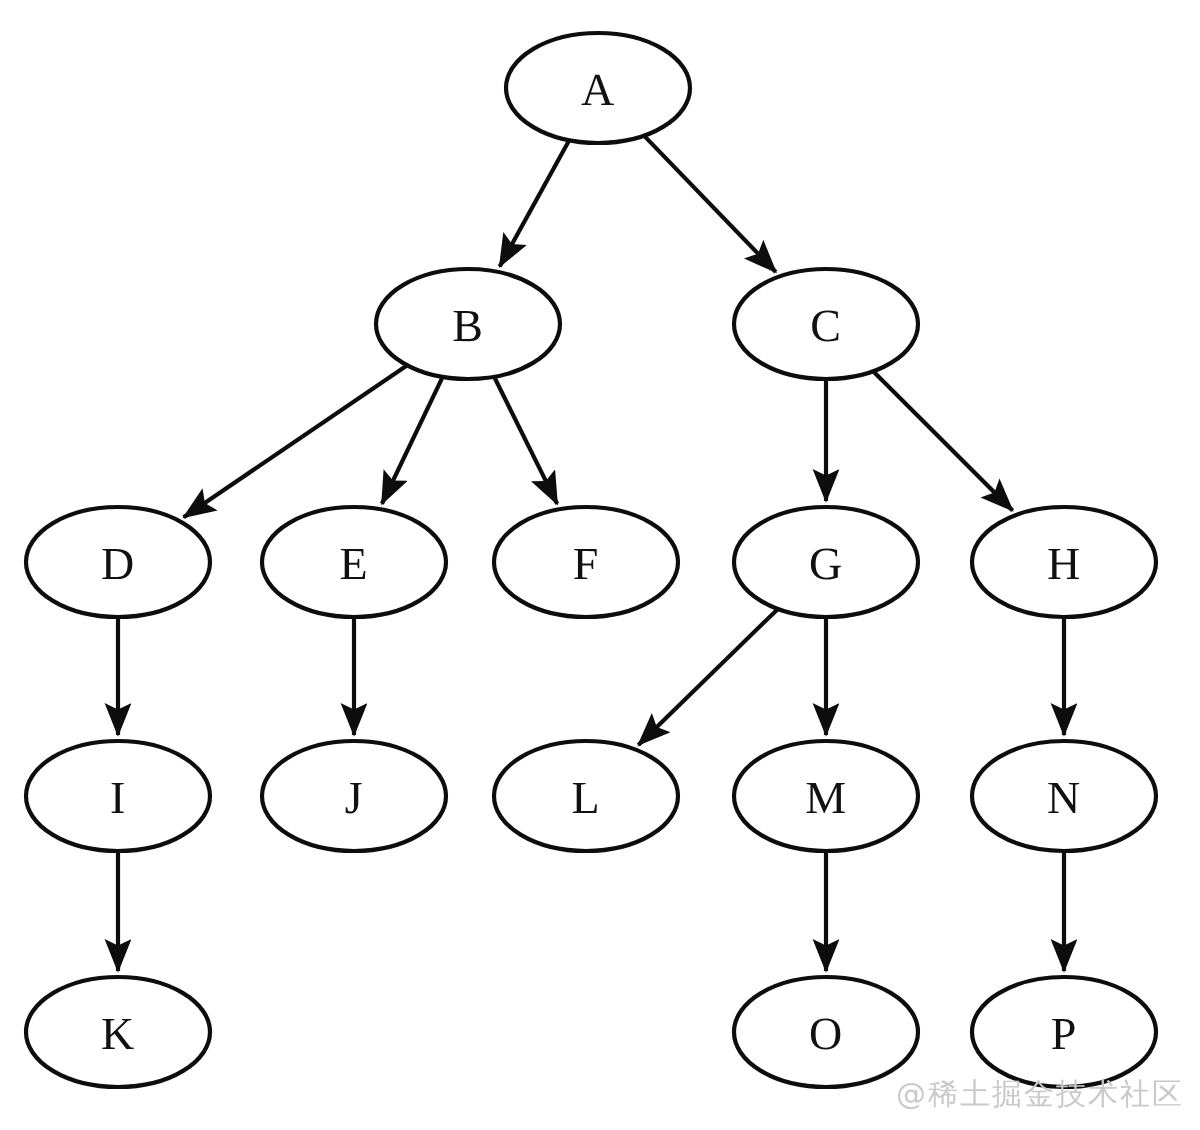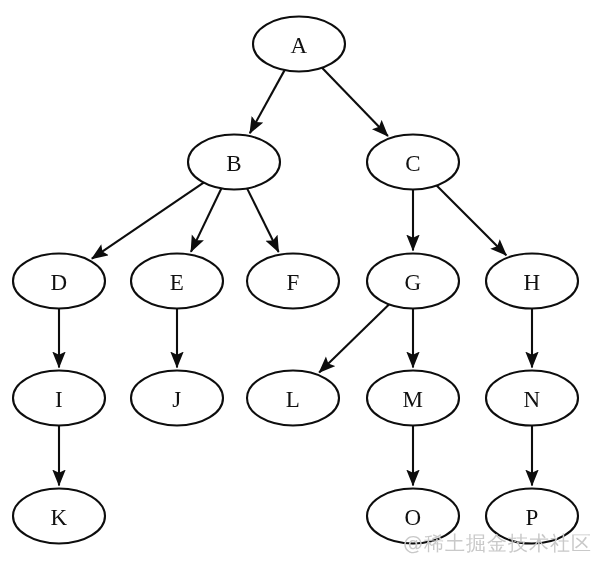--- a/index.html
+++ b/index.html
@@ -40,21 +40,21 @@
   .edge-line {
     stroke: #0d0d0d;
     stroke-width: 2.1;
     fill: none;
   }
   .watermark {
     position: absolute;
     right: 8px;
     bottom: 8px;
     font-family: "DejaVu Sans", "Liberation Sans", sans-serif;
-    font-size: 20px;
+    font-size: 15px;
     color: #c9c9c9;
     letter-spacing: 1px;
     white-space: nowrap;
     user-select: none;
   }
 </style>
 </head>
 <body>
 
 <div id="diagram-root">

